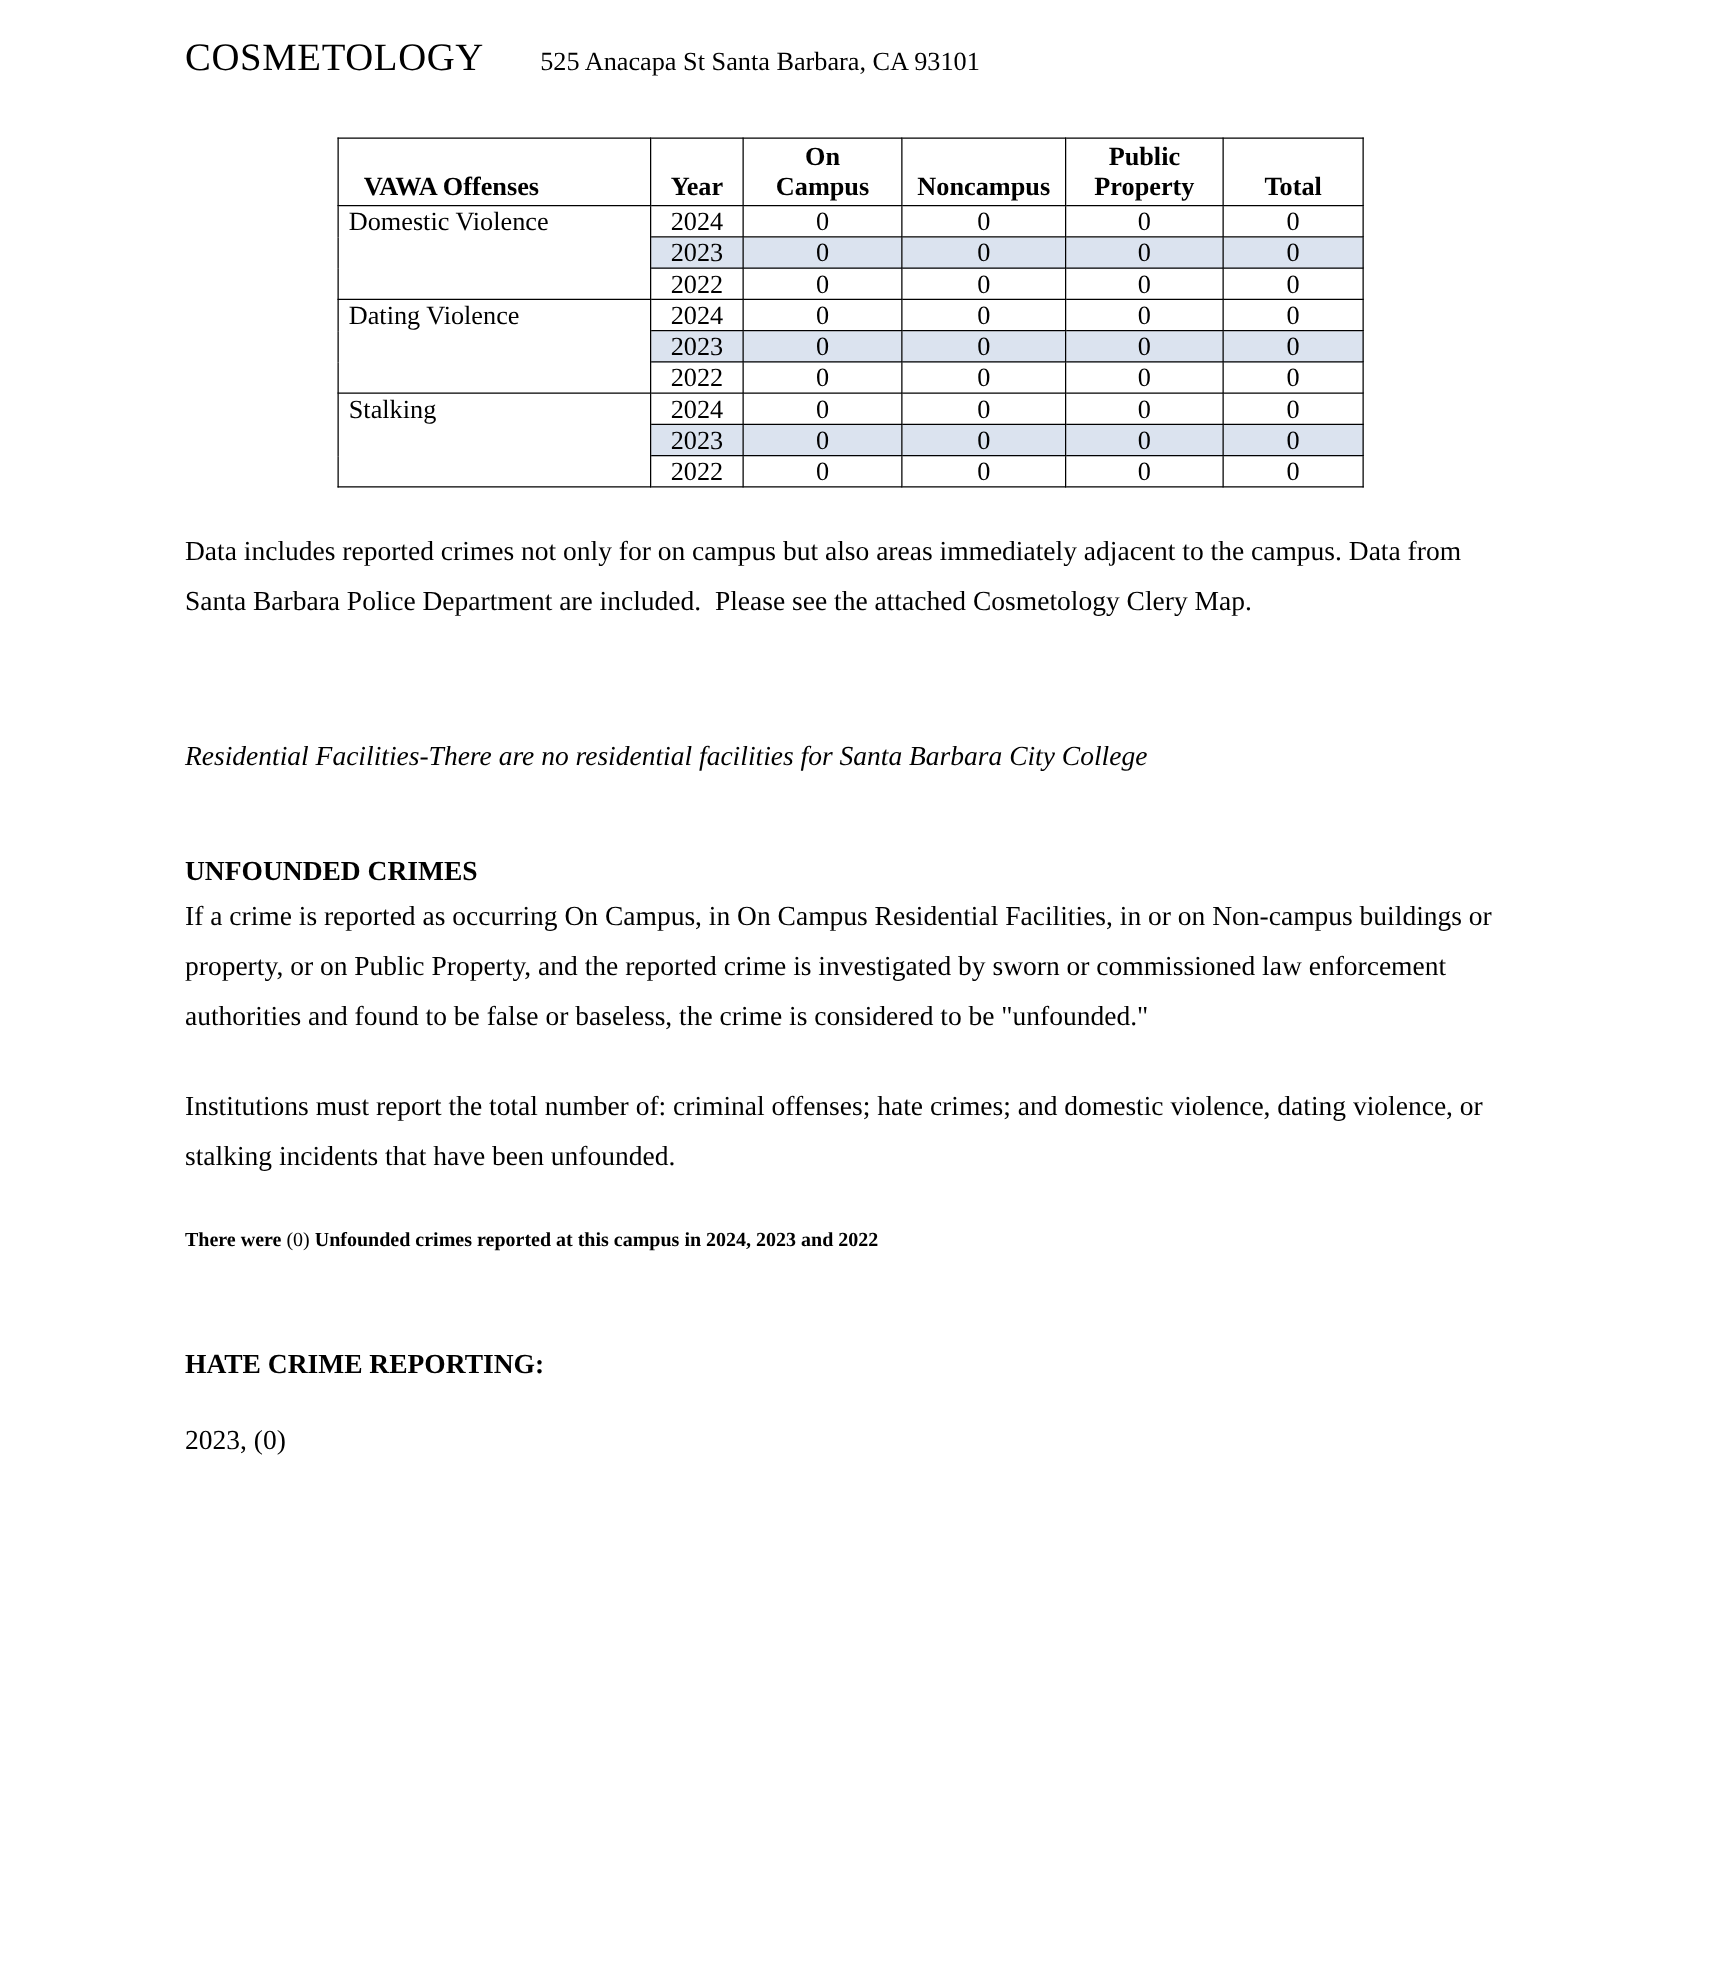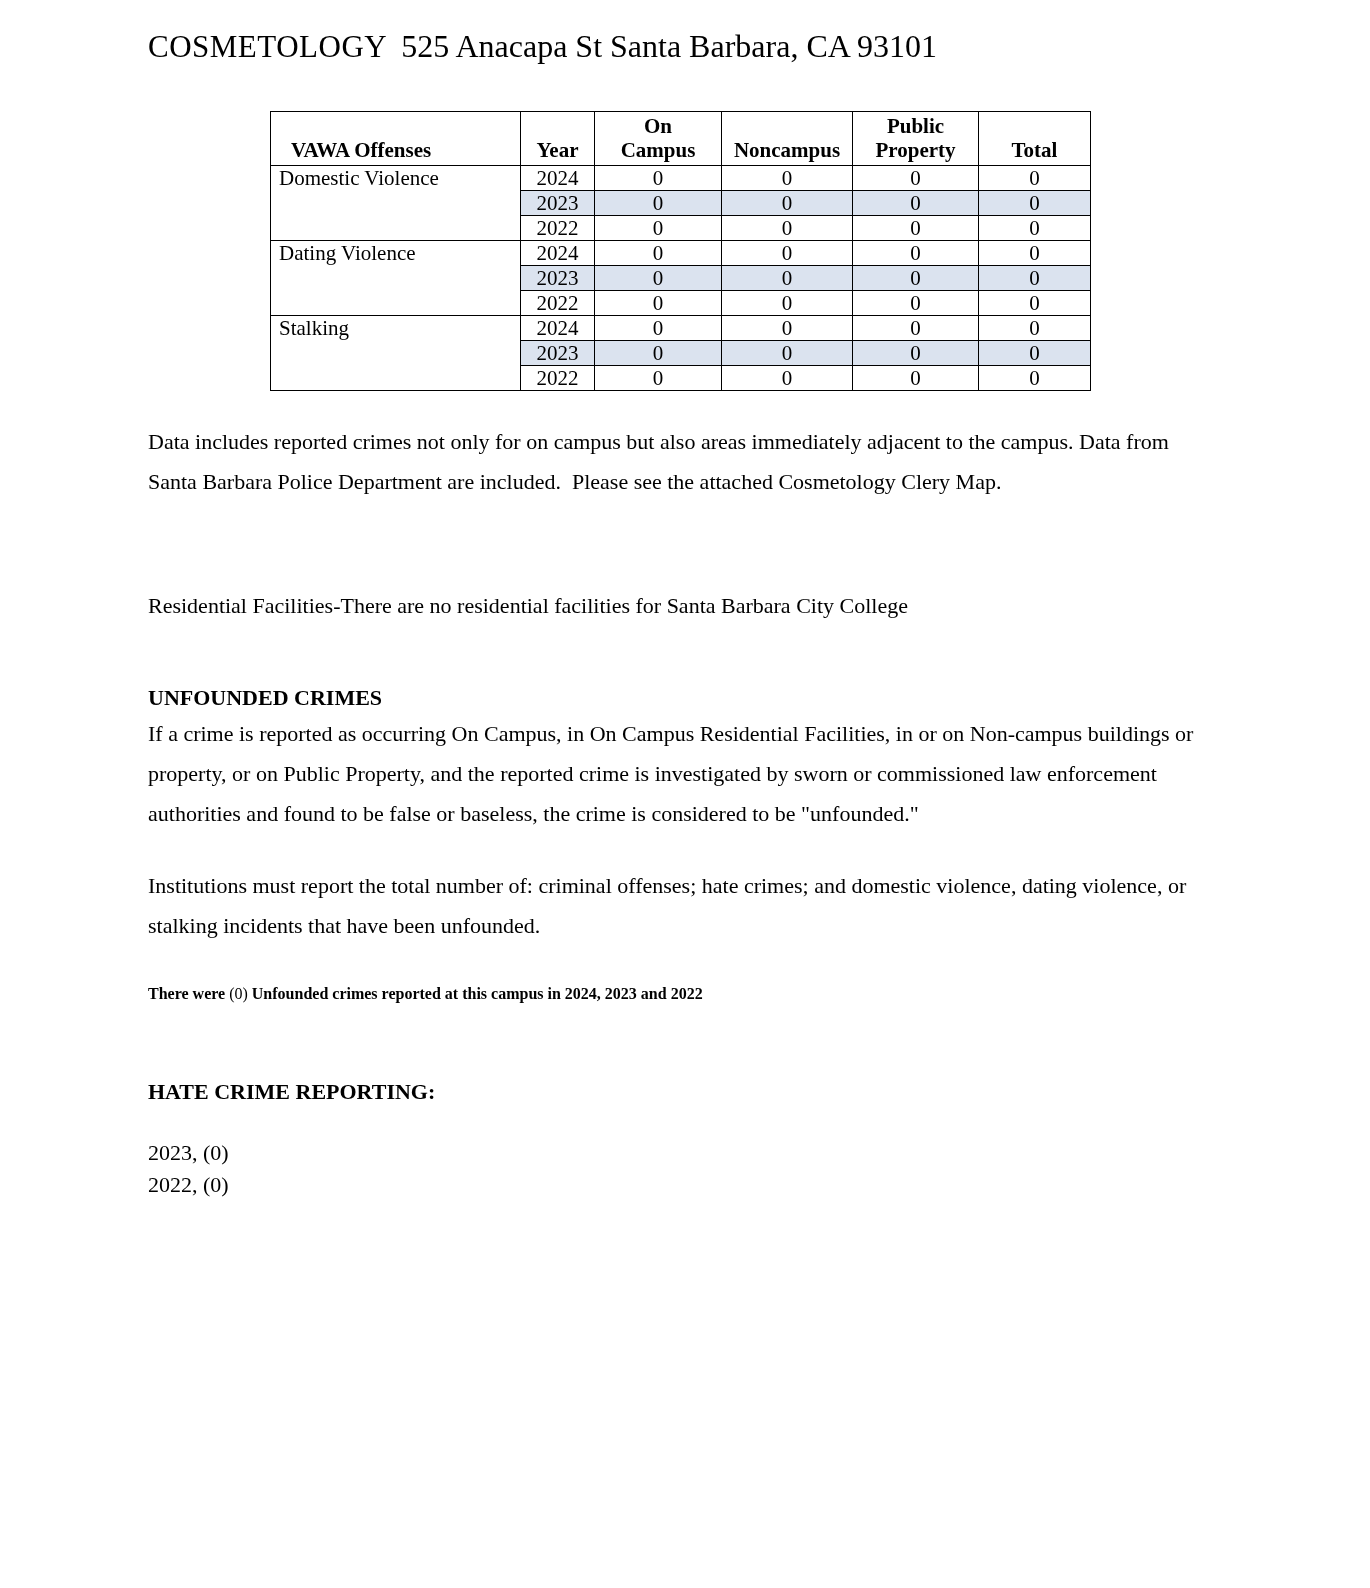--- a/index.html
+++ b/index.html
@@ -17,21 +17,21 @@
     width: 1326px;
   }
   
   .title-line {
     display: flex;
     align-items: baseline;
     gap: 14px;
     margin-top: 2px;
   }
   .doc-title { font-size: 31px; font-weight: normal; letter-spacing: 0.5px; }
-  .doc-address { font-size: 32px; font-weight: normal; }
+  .doc-address { font-size: 21px; font-weight: normal; margin-left: 31px; }
 
   
   table.vawa {
     border-collapse: collapse;
     margin-left: 122px;
     margin-top: 46px;
     width: 820px;
     table-layout: fixed;
     font-size: 21px;
   }
@@ -63,20 +63,21 @@
 
   
   .para {
     font-size: 22px;
     line-height: 40px;
     white-space: pre-wrap;
   }
   .data-note { margin-top: 31px; }
   .residential-note {
     margin-top: 84px;
+    font-style: italic;
   }
   .section-heading {
     margin-top: 56px;
     font-size: 22px;
     line-height: 32px;
     font-weight: bold;
   }
   .unfounded-body { margin-top: 0; }
   .institutions-note { margin-top: 32px; }
   .summary-line {
@@ -202,16 +203,15 @@
   <p class="para unfounded-body">If a crime is reported as occurring On Campus, in On Campus Residential Facilities, in or on Non-campus buildings or property, or on Public Property, and the reported crime is investigated by sworn or commissioned law enforcement authorities and found to be false or baseless, the crime is considered to be "unfounded."</p>
 
   <p class="para institutions-note">Institutions must report the total number of: criminal offenses; hate crimes; and domestic violence, dating violence, or stalking incidents that have been unfounded.</p>
 
   <p class="summary-line"><span class="b">There were </span><span>(0)</span><span class="b"> Unfounded crimes reported at this campus in 2024, 2023 and 2022</span></p>
 
   <div class="section-heading hate-heading">HATE CRIME REPORTING:</div>
 
   <div class="hate-list">
     <div>2023, (0)</div>
-    <div>2022, (0)</div>
   </div>
 
 </div>
 
 </body></html>

